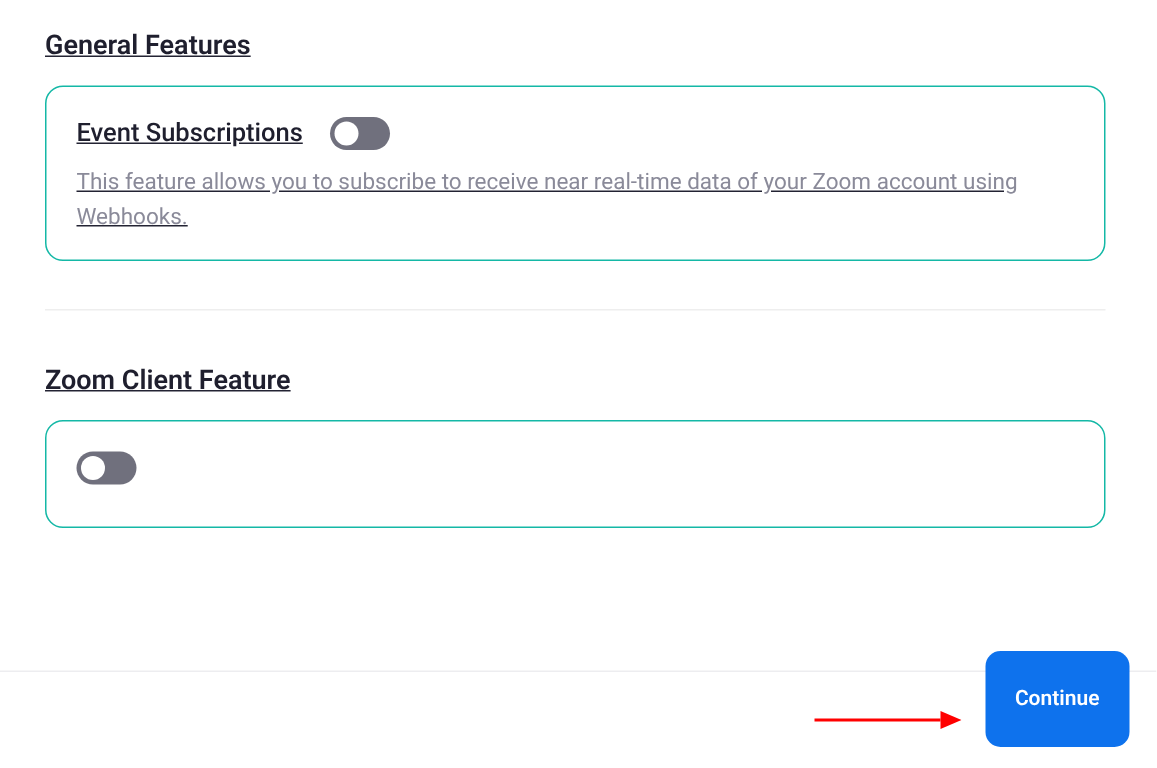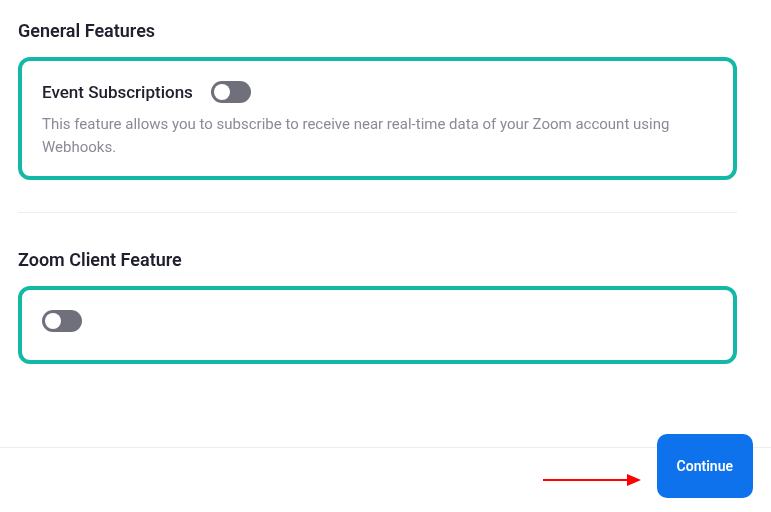--- a/index.html
+++ b/index.html
@@ -9,30 +9,31 @@
     }
     body {
       font-family: -apple-system, BlinkMacSystemFont, "Segoe UI", Roboto, Helvetica, Arial, sans-serif;
       background: #ffffff;
       width: 771px;
       height: 512px;
       position: relative;
       color: #232333;
     }
     .content {
-      padding: 20px 34px 0 18px;
+      padding: 20px 34px 0 30px;
+      text-decoration: underline;
     }
     .section-title {
       font-size: 18px;
       font-weight: 600;
       color: #1f1f2e;
       margin-bottom: 16px;
     }
     .feature-card {
-      border: 4px solid #14b8a6;
+      border: 1px solid #14b8a6;
       border-radius: 12px;
       padding: 20px 20px 18px 20px;
       margin-bottom: 32px;
     }
     .feature-header {
       display: flex;
       align-items: center;
       gap: 18px;
       margin-bottom: 10px;
     }

